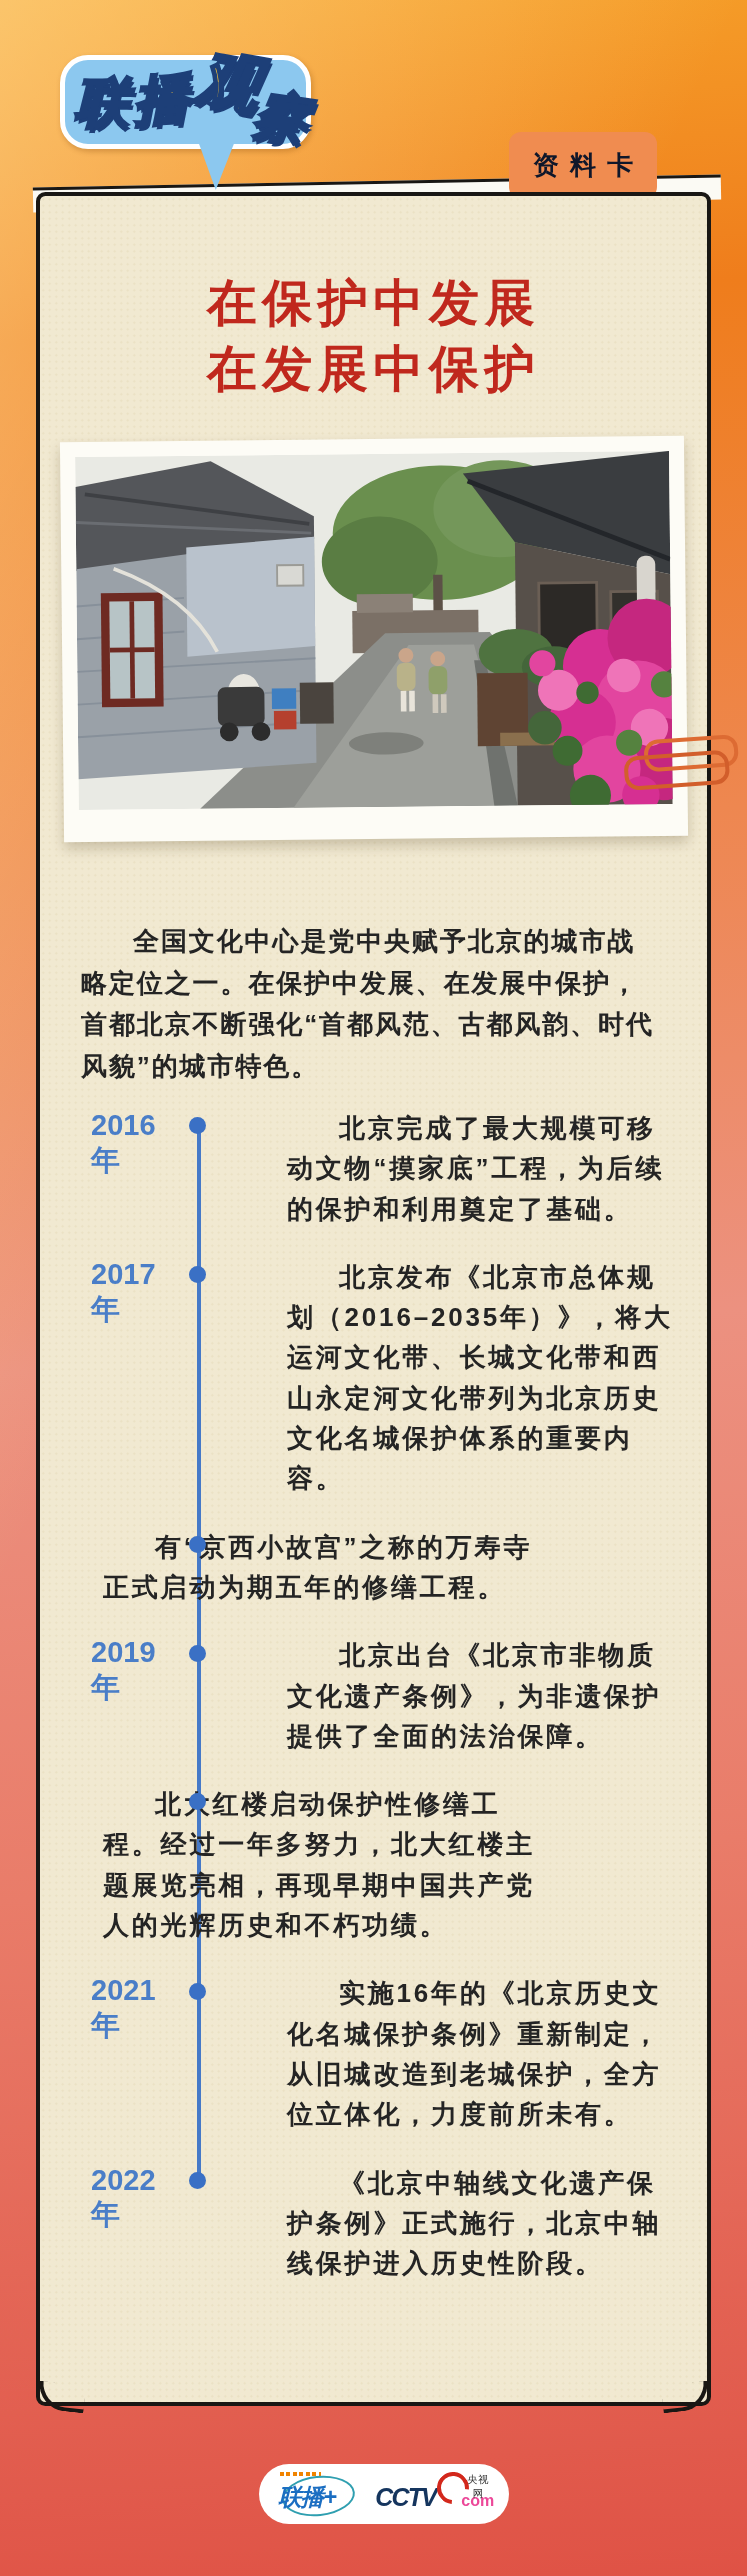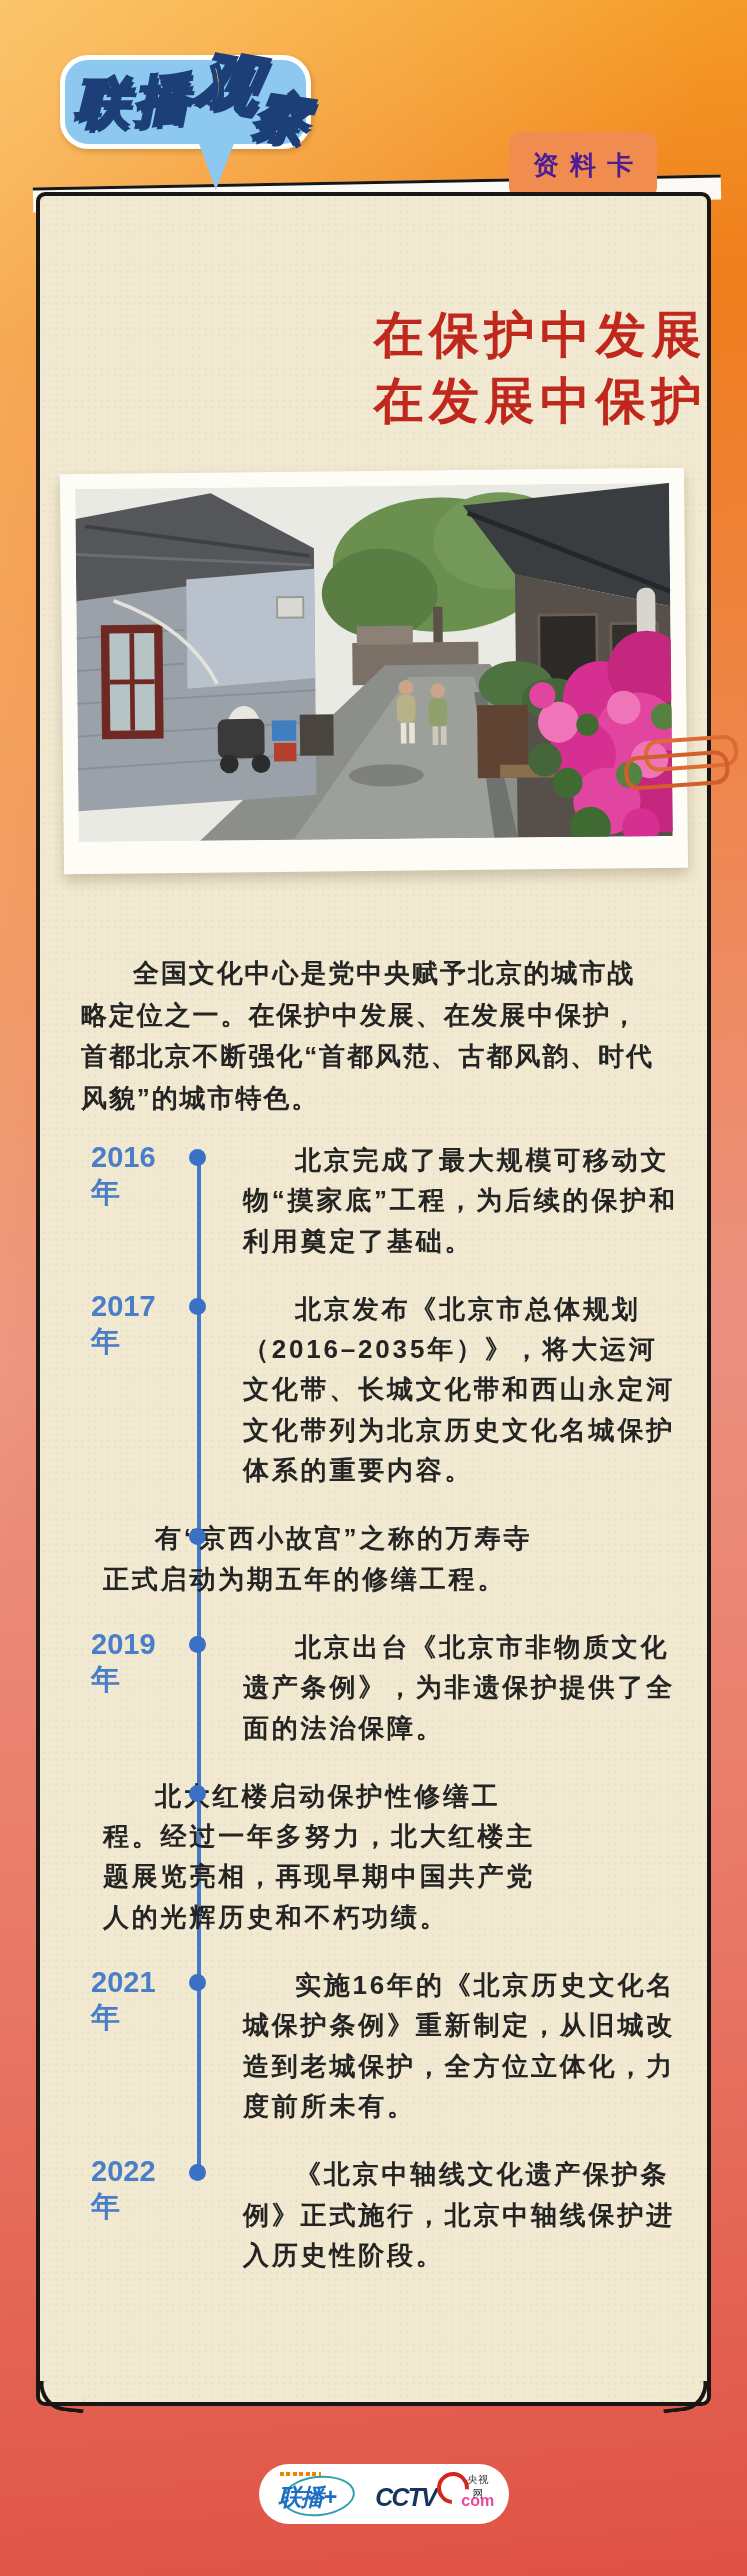--- a/index.html
+++ b/index.html
@@ -18,51 +18,51 @@
     clip-path:polygon(0 0,100% 0,48% 100%);filter:drop-shadow(1.9px 1.9px 0 #fff);}
   .logo-char{position:absolute;font-weight:900;color:#f9c437;font-style:italic;
     -webkit-text-stroke:2.8px #1d3f78;text-shadow:2.8px 3.7px 0 #1d3f78;line-height:1;}
   .lc0{left:18.7px;top:39px;font-size:54px;}
   .lc1{left:78px;top:36px;font-size:54px;transform:rotate(-3deg);}
   .lc2{left:142px;top:15px;font-size:62px;transform:rotate(10deg);}
   .lc3{left:198px;top:54px;font-size:54px;transform:rotate(8deg);}
   
   .badge{position:absolute;left:509px;top:132px;width:148px;height:67px;background:#f08c50;
     border-radius:12px;display:flex;align-items:center;justify-content:center;
-    color:#4c1d95;font-size:26px;font-weight:700;letter-spacing:11.2px;padding-left:11.2px;box-sizing:border-box;}
+    color:#0f172a;font-size:26px;font-weight:700;letter-spacing:11.2px;padding-left:11.2px;box-sizing:border-box;}
   
   .card{position:absolute;left:36px;top:192px;width:675px;height:2214px;box-sizing:border-box;
     background-color:#f1e9d1;
     background-image:radial-gradient(rgba(190,170,110,.14) 0.9px, transparent 1.3px);
     background-size:6.5px 6.5px;
     border:4.7px solid #191714;border-radius:9.3px;}
   .torn-top{position:absolute;left:-7.5px;top:-15px;width:688px;height:22.4px;background:#fbfaf4;
     border-top:3.7px solid #191714;transform:rotate(-1.1deg);z-index:-1;}
   .curl{position:absolute;width:43px;height:24px;border-bottom:4.7px solid #191714;}
   .curl.left{left:-1.9px;bottom:-9.3px;border-left:4.7px solid #191714;border-radius:0 0 0 32px;transform:rotate(6deg);}
   .curl.right{right:-1.9px;bottom:-9.3px;border-right:4.7px solid #191714;border-radius:0 0 32px 0;transform:rotate(-6deg);}
   
-  .title{margin-top:106px;text-align:right;font-family:"Liberation Serif",serif;
+  .title{margin-top:74px;text-align:center;font-family:"Liberation Serif",serif;
     font-weight:900;font-size:50px;line-height:1.32;letter-spacing:5.6px;color:#c0281d;}
   
   .polaroid{position:relative;margin:37px auto 0;width:624px;box-sizing:border-box;
     background:#fdfcf6;padding:15px 15px 32px;box-shadow:0 6.5px 13px rgba(60,40,10,.22);
     transform:rotate(-0.6deg);}
   .polaroid svg{display:block;width:594px;height:353px;}
   
   .paperclip{position:absolute;left:624px;top:736px;width:112px;height:60px;transform:rotate(-4deg);}
   .paperclip .loop1{position:absolute;left:20.6px;top:1.9px;width:86px;height:24px;border:4.7px solid #dd6b33;border-radius:14px;}
   .paperclip .loop2{position:absolute;left:0;top:17px;width:97px;height:26px;border:4.7px solid #d25e2b;border-radius:14px;}
   
   .intro{margin:82px 49px 0 41px;font-size:26px;font-weight:700;line-height:1.6;
     letter-spacing:1.9px;color:#242424;text-indent:2em;}
   
   .timeline{position:relative;margin:20.6px 24px 0 0;}
   .tl-line{position:absolute;left:157px;top:17px;bottom:105px;width:3.7px;background:#4579c8;border-radius:1.9px;}
-  .tl-entry{position:relative;display:flex;margin-bottom:28px;}
+  .tl-entry{position:relative;display:flex;margin-bottom:28px;gap:44px;}
   .tl-year{flex:none;width:140px;padding-left:51px;box-sizing:border-box;
     color:#4a7ec8;font-size:29px;font-weight:700;line-height:1.2;}
   .tl-dot{position:absolute;left:149px;top:9.3px;width:17px;height:17px;border-radius:50%;background:#3a70c5;}
   .tl-text{margin-left:63px;width:441px;font-size:26px;font-weight:700;line-height:1.55;
     letter-spacing:2.8px;color:#242424;text-indent:2em;}
   
   .footer-pill{position:absolute;left:259px;top:2464px;width:250px;height:60px;background:#fff;
     border-radius:30px;display:flex;align-items:center;justify-content:center;gap:18.7px;}
   .lianbo-logo{position:relative;width:82px;height:45px;}
   .lianbo-ellipse{position:absolute;left:7.5px;top:4.7px;width:69px;height:36px;border:2.8px solid #2f9fb0;

